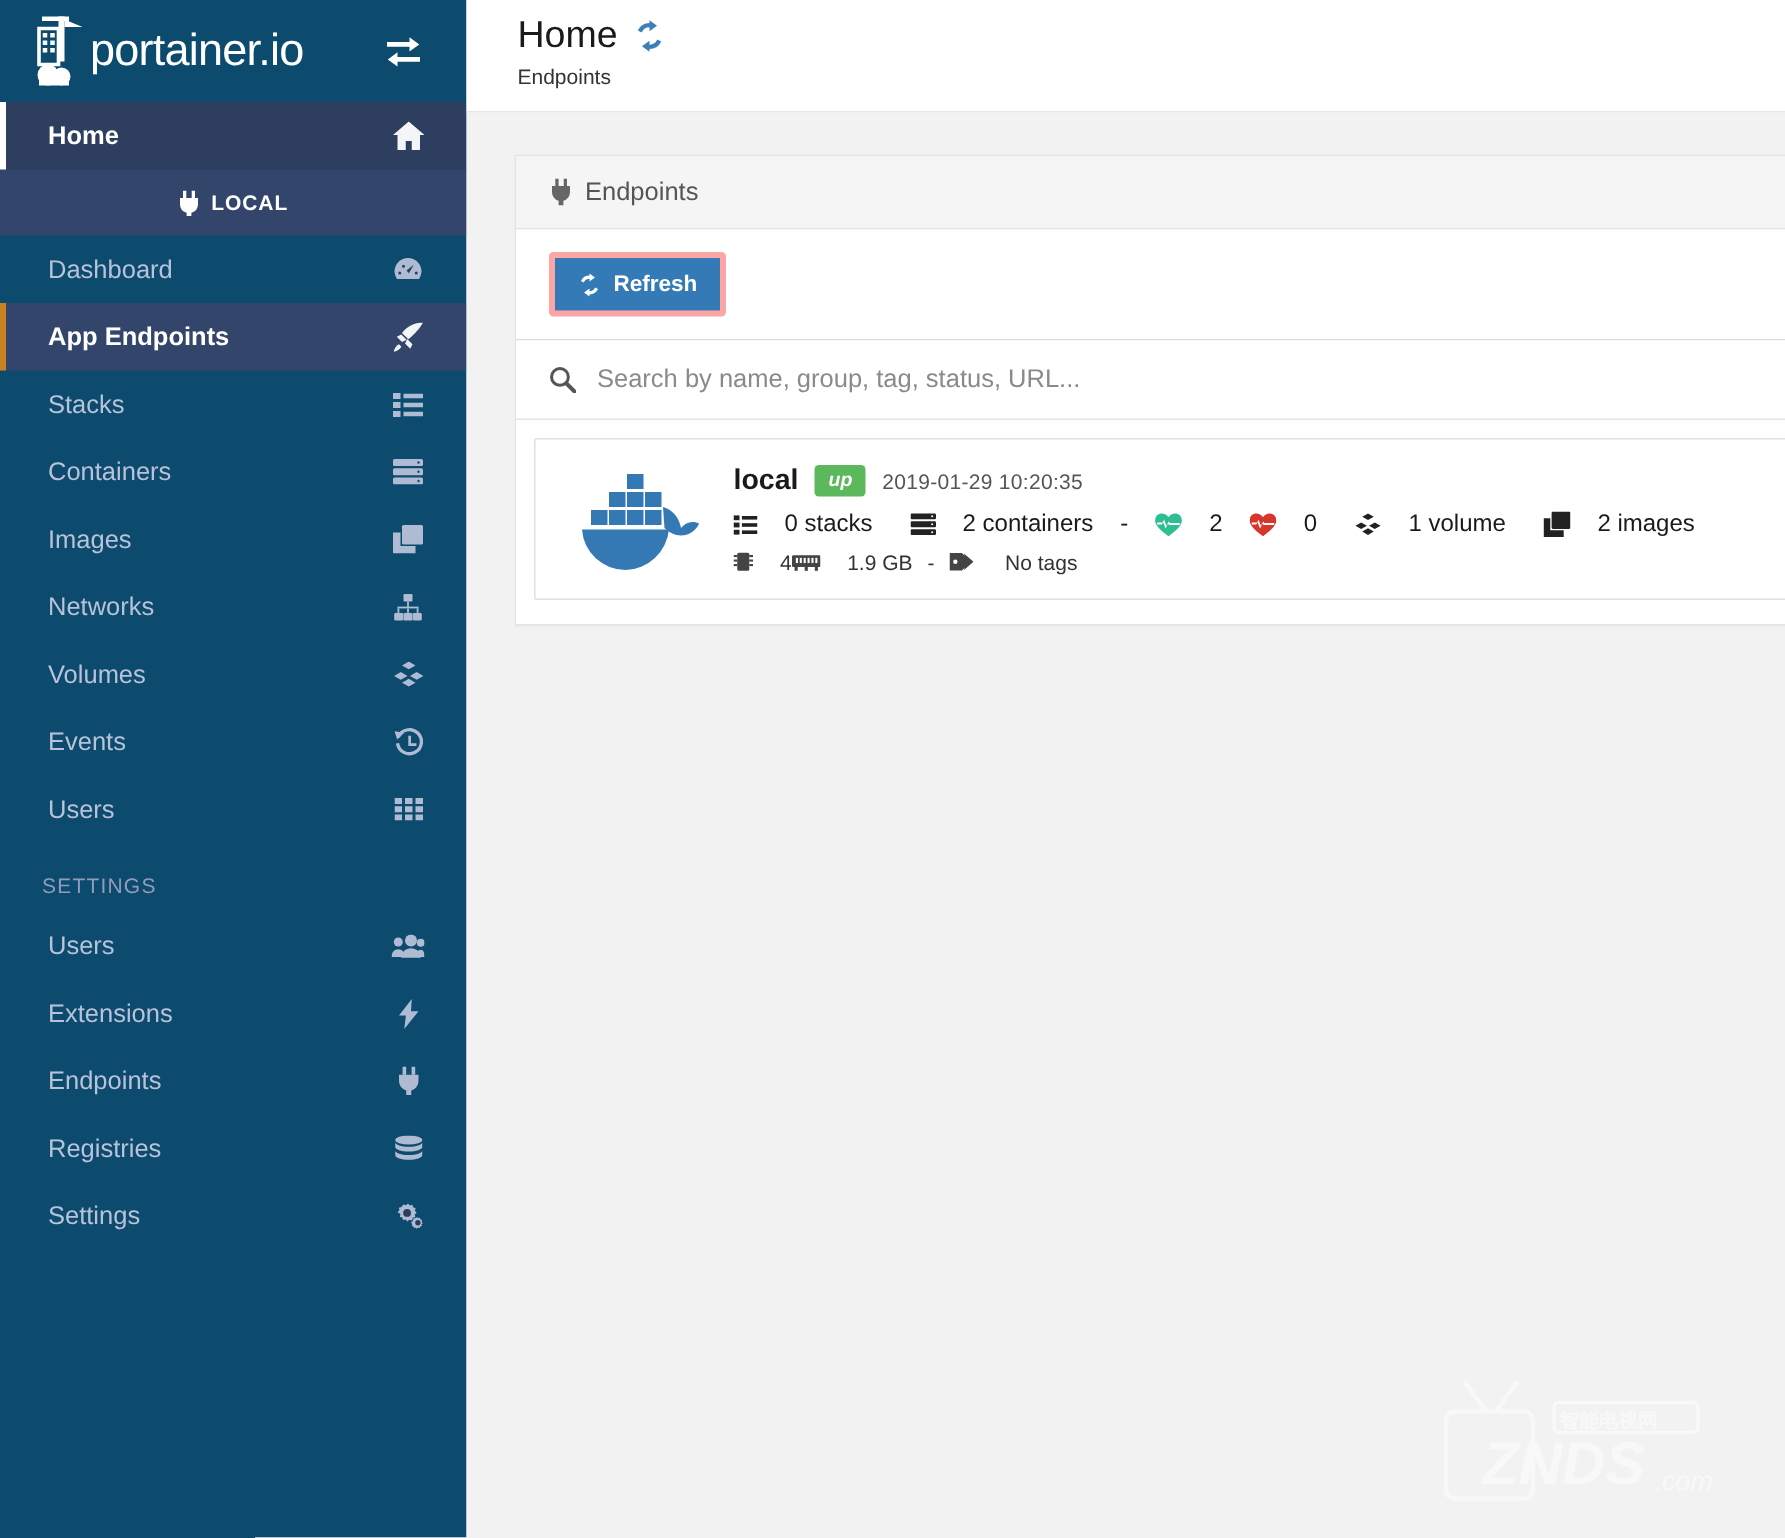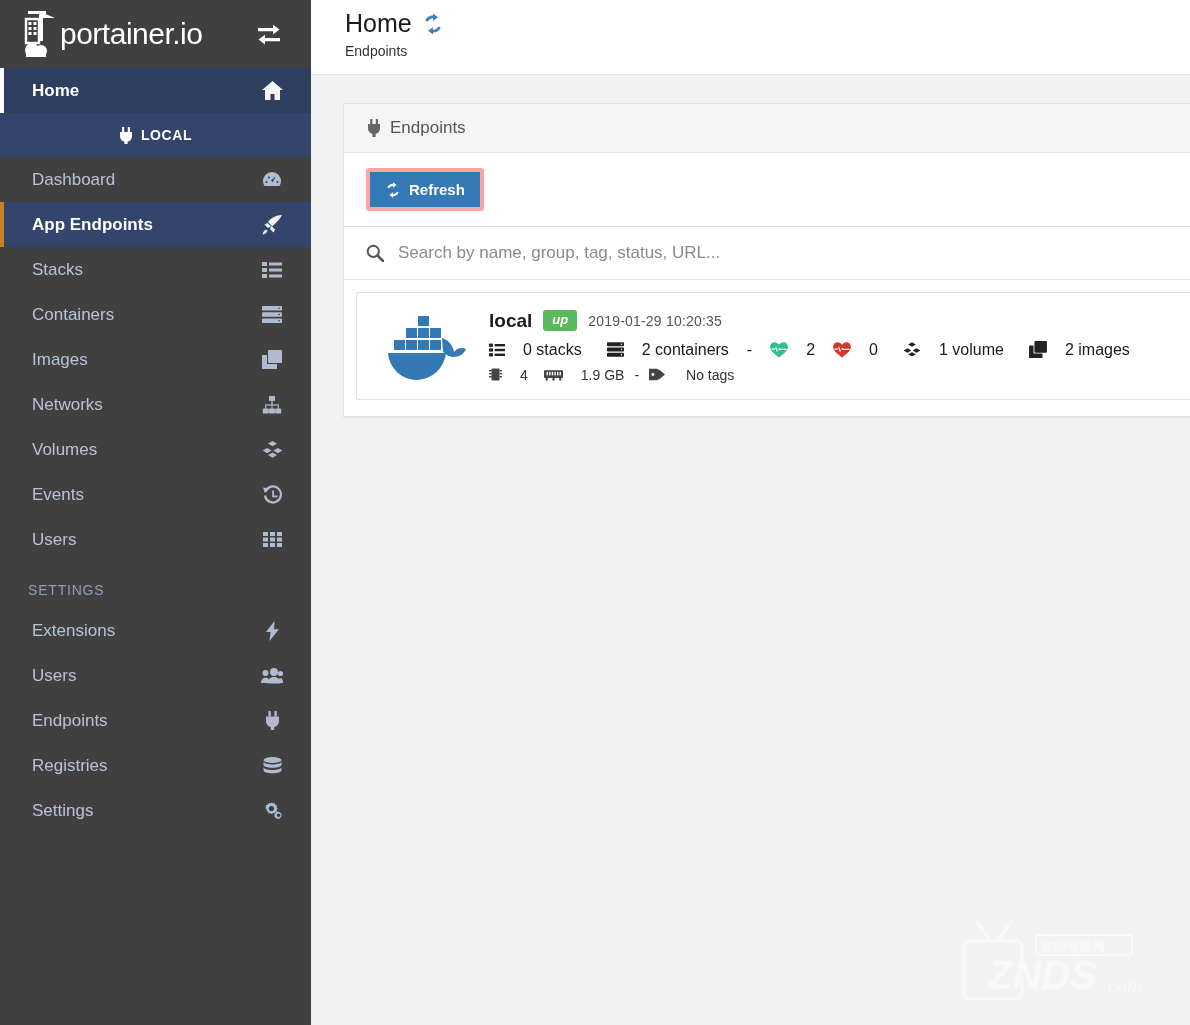--- a/index.html
+++ b/index.html
@@ -8,21 +8,21 @@
     width: 1190px; height: 1025px;
     font-family: "Liberation Sans", sans-serif;
     background: #f2f2f2;
     overflow: hidden;
   }
   .app { display: flex; width: 1190px; height: 1025px; }
 
   
   .sidebar {
     width: 311px; min-width: 311px; height: 1025px;
-    background: #404040;
+    background: #0c4a6e;
     color: #fff;
     overflow: hidden;
     position: relative;
   }
   .brand {
     height: 68px;
     display: flex; align-items: center;
     padding: 0 18px 0 22px;
     position: relative;
   }
@@ -178,21 +178,21 @@
     display: flex; align-items: center;
     font-size: 16px; color: #1a1a1a;
     margin-bottom: 8px;
   }
   .stat { display: inline-flex; align-items: center; gap: 18px; }
   .stat + .stat { margin-left: 25px; }
   .ep-line3 {
     display: flex; align-items: center;
     font-size: 14px; color: #333;
   }
-  .ep-line3 .stat + .stat { margin-left: 16px; }
+  .ep-line3 .stat + .stat { margin-left: 0; }
   .dash { margin: 0 10px; color: #333; }
   .heart-green { color: #2ebf91; }
   .heart-red { color: #d9362b; }
 
   .watermark {
     position: absolute;
     right: 22px; bottom: 15px;
     width: 210px; height: 95px;
     opacity: .55;
     pointer-events: none;
@@ -393,40 +393,40 @@
               <rect x="7" y="11" width="5" height="4"></rect>
               <rect x="14" y="11" width="5" height="4"></rect>
             </g>
           </svg>
       </span>
     </div>
 
     <div class="section-title">SETTINGS</div>
 
     <div class="nav-item">
-      <span class="label">Extensions</span>
-      <span class="nav-icon">
-        <svg width="13" height="20" viewBox="0 0 13 20">
-            <path fill="#b8c2d8" d="M8.5 0 L0 11 h4.6 L3.5 20 L13 8.2 H8 Z"></path>
-          </svg>
-      </span>
-    </div>
-
-    <div class="nav-item">
       <span class="label">Users</span>
       <span class="nav-icon">
         <svg width="22" height="16" viewBox="0 0 22 16">
             <g fill="#b8c2d8">
               <circle cx="4.5" cy="5" r="3"></circle>
               <circle cx="13" cy="4" r="4"></circle>
               <circle cx="19.5" cy="5.5" r="2.6"></circle>
               <path d="M0 15 c0-3.2 2-5.2 4.5-5.2 S9 11.8 9 15 Z"></path>
               <path d="M6.5 15.5 c0-4 3-6.4 6.5-6.4 s6.5 2.4 6.5 6.4 Z"></path>
               <path d="M16 15 c0-2.9 1.6-4.8 3.5-4.8 S22 12.1 22 15 Z"></path>
             </g>
+          </svg>
+      </span>
+    </div>
+
+    <div class="nav-item">
+      <span class="label">Extensions</span>
+      <span class="nav-icon">
+        <svg width="13" height="20" viewBox="0 0 13 20">
+            <path fill="#b8c2d8" d="M8.5 0 L0 11 h4.6 L3.5 20 L13 8.2 H8 Z"></path>
           </svg>
       </span>
     </div>
 
     <div class="nav-item">
       <span class="label">Endpoints</span>
       <span class="nav-icon">
         <svg width="15" height="19" viewBox="0 0 15 19">
             <g fill="#b8c2d8">
               <rect x="3.4" y="0" width="2.4" height="5.5"></rect>

